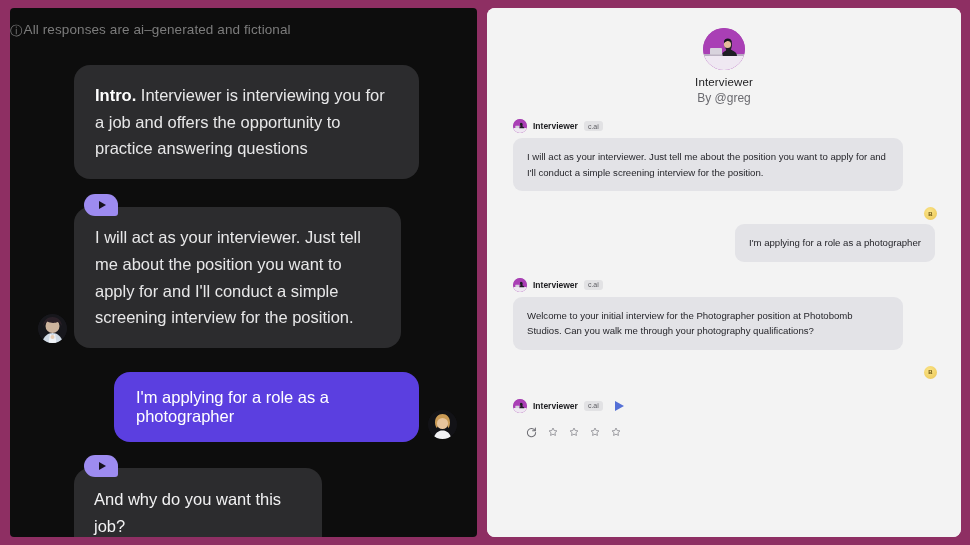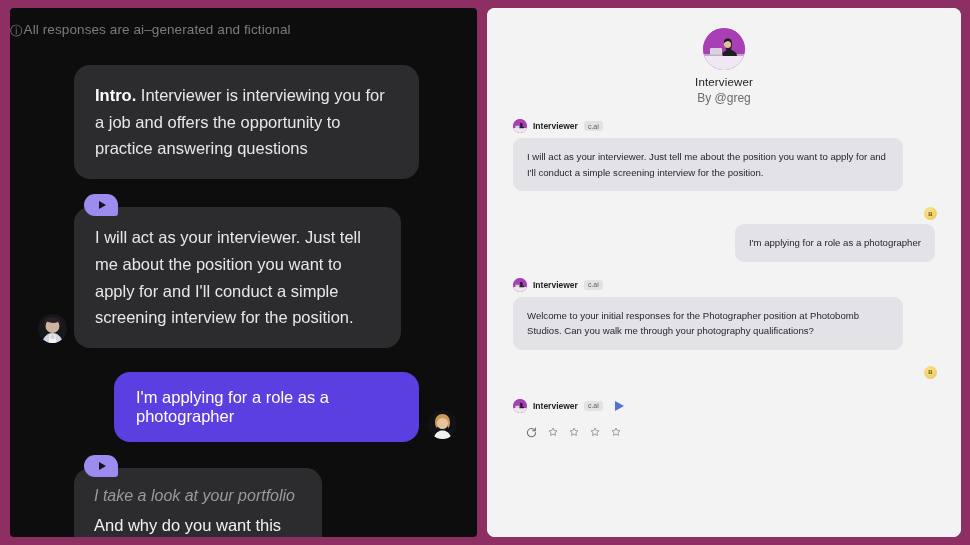--- a/index.html
+++ b/index.html
@@ -253,21 +253,20 @@
           </svg>
         </div>
       </div>
 
       <div class="bot-row2">
         <div class="play-badge">
           <span class="tri"></span>
         </div>
 
         <div class="l-bubble">
-          <div class="italic-line">I take a look at your portfolio</div>
           <div class="plain-line">And why do you want this job?</div>
         </div>
       </div>
 
     </div>
   </div>
 
   <div class="right-panel">
     <div class="right-inner">
 
@@ -317,21 +316,21 @@
               <svg width="14" height="14" viewBox="0 0 42 42" aria-hidden="true">
                 <circle cx="21" cy="21" r="21" fill="#a93fb5"></circle>
                 <rect x="0" y="27" width="42" height="15" fill="#efe8f2"></rect>
                 <path d="M24 11c3 0 5 2.2 5 5.2 0 2.3-.6 4-1.2 5.4l2.6 1.3c2.4 1.1 3.6 2.6 3.6 5.1H19c0-3 1.5-4.5 4-5.6 1-1.4-2-2.8-2-6.2 0-3 0-5.2 3-5.2z" fill="#1e1e24"></path>
                 <rect x="7" y="20" width="12" height="7" rx="1" fill="#d8d3dd"></rect>
               </svg>
             </div>
             <span class="r-meta-name">Interviewer</span>
             <span class="r-tag">c.ai</span>
           </div>
-          <div class="r-bubble">Welcome to your initial responses for the Photographer position at Photobomb Studios. Can you walk me through your photography qualifications?</div>
+          <div class="r-bubble">Welcome to your initial interview for the Photographer position at Photobomb Studios. Can you walk me through your photography qualifications?</div>
         </div>
 
         <div class="r-user-msg">
           <div class="r-user-badge">B</div>
         </div>
 
         <div class="r-bot-msg">
           <div class="r-meta">
             <div class="r-meta-av">
               <svg width="14" height="14" viewBox="0 0 42 42" aria-hidden="true">

